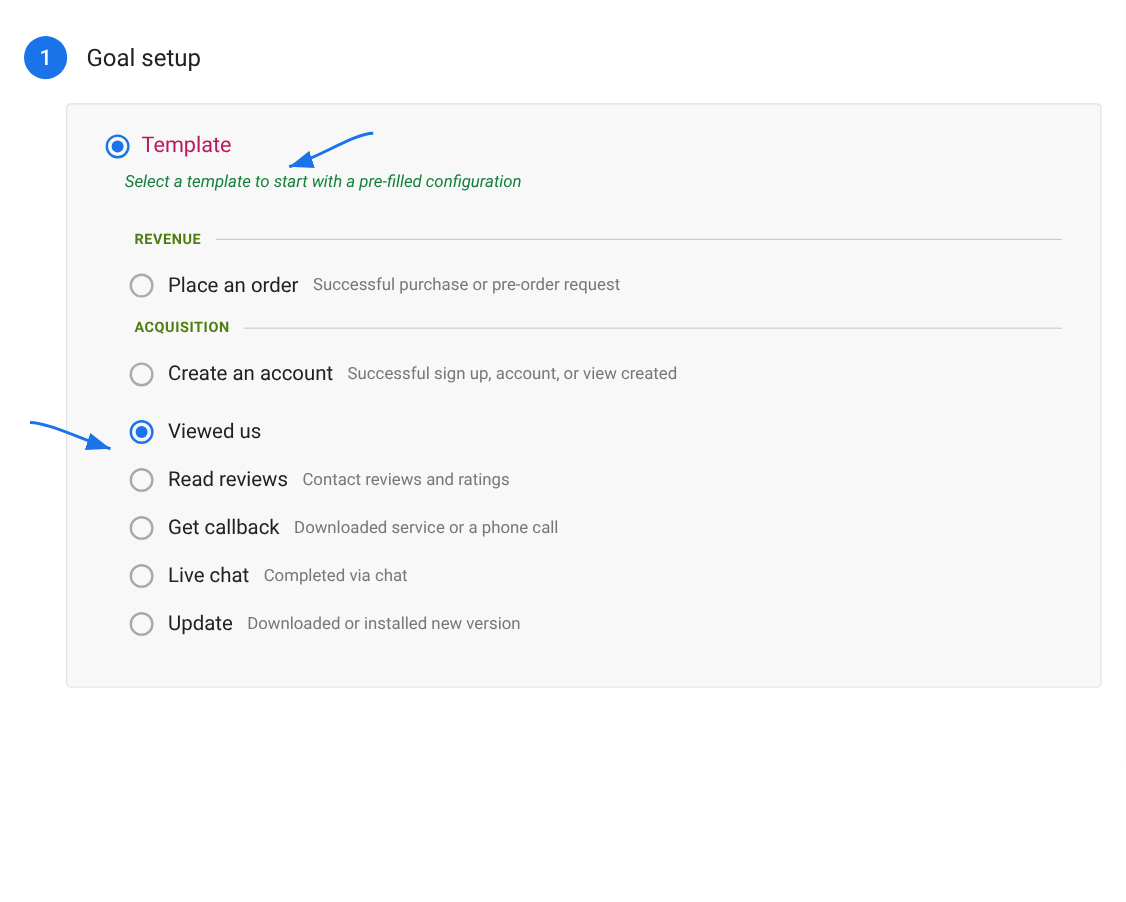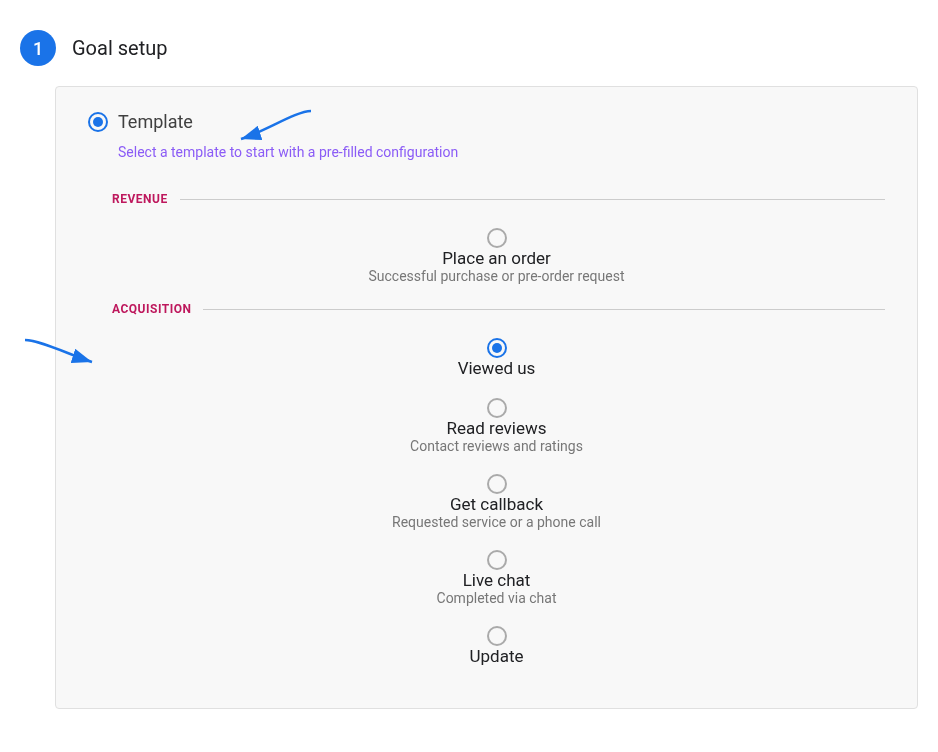--- a/index.html
+++ b/index.html
@@ -81,59 +81,60 @@
       background: #1a73e8;
     }
 
     .radio-btn.unchecked {
       border: 2px solid #aaa;
     }
 
     .template-label {
       font-size: 18px;
       font-weight: 400;
-      color: #404040;
+      color: #be185d;
     }
 
     .description-text {
       font-size: 14px;
-      color: #8b5cf6;
+      color: #15803d;
       margin-bottom: 24px;
-      margin-left: 30px;
+      margin-left: 16px;
+      font-style: italic;
     }
 
     .section-divider {
       display: flex;
       align-items: center;
       gap: 12px;
       margin-bottom: 12px;
       margin-top: 8px;
     }
 
     .section-label {
       font-size: 12px;
       font-weight: 700;
-      color: #be185d;
+      color: #4d7c0f;
       letter-spacing: 0.5px;
       white-space: nowrap;
       padding-left: 24px;
     }
 
     .divider-line {
       flex: 1;
       height: 1px;
       background: #ccc;
     }
 
     .option-row {
       display: flex;
       align-items: center;
+      gap: 12px;
       padding: 10px 0 10px 20px;
       position: relative;
-      flex-direction: column;
     }
 
     .option-label {
       font-size: 17px;
       font-weight: 400;
       color: #202124;
     }
 
     .option-desc {
       font-size: 14px;
@@ -196,20 +197,25 @@
           <span class="option-label">Place an order</span>
           <span class="option-desc">Successful purchase or pre-order request</span>
         </div>
       </div>
 
       
       <div class="section-group">
         <div class="section-divider">
           <span class="section-label">ACQUISITION</span>
           <div class="divider-line"></div>
+        </div>
+        <div class="option-row">
+          <div class="radio-btn unchecked"></div>
+          <span class="option-label">Create an account</span>
+          <span class="option-desc">Successful sign up, account, or view created</span>
         </div>
       </div>
 
       
       <div class="section-group">
 
         <div class="option-row" style="position:relative;">
 
           <svg class="arrow-svg" style="position:absolute; left:-68px; top:2px;" width="80" height="50" viewBox="0 0 80 50">
             <defs>
@@ -225,32 +231,33 @@
 
         <div class="option-row">
           <div class="radio-btn unchecked"></div>
           <span class="option-label">Read reviews</span>
           <span class="option-desc">Contact reviews and ratings</span>
         </div>
 
         <div class="option-row">
           <div class="radio-btn unchecked"></div>
           <span class="option-label">Get callback</span>
-          <span class="option-desc">Requested service or a phone call</span>
+          <span class="option-desc">Downloaded service or a phone call</span>
         </div>
 
         <div class="option-row">
           <div class="radio-btn unchecked"></div>
           <span class="option-label">Live chat</span>
           <span class="option-desc">Completed via chat</span>
         </div>
 
         <div class="option-row">
           <div class="radio-btn unchecked"></div>
           <span class="option-label">Update</span>
+          <span class="option-desc">Downloaded or installed new version</span>
         </div>
 
       </div>
 
     </div>
   </div>
 
 </div>
 
 </body></html>

